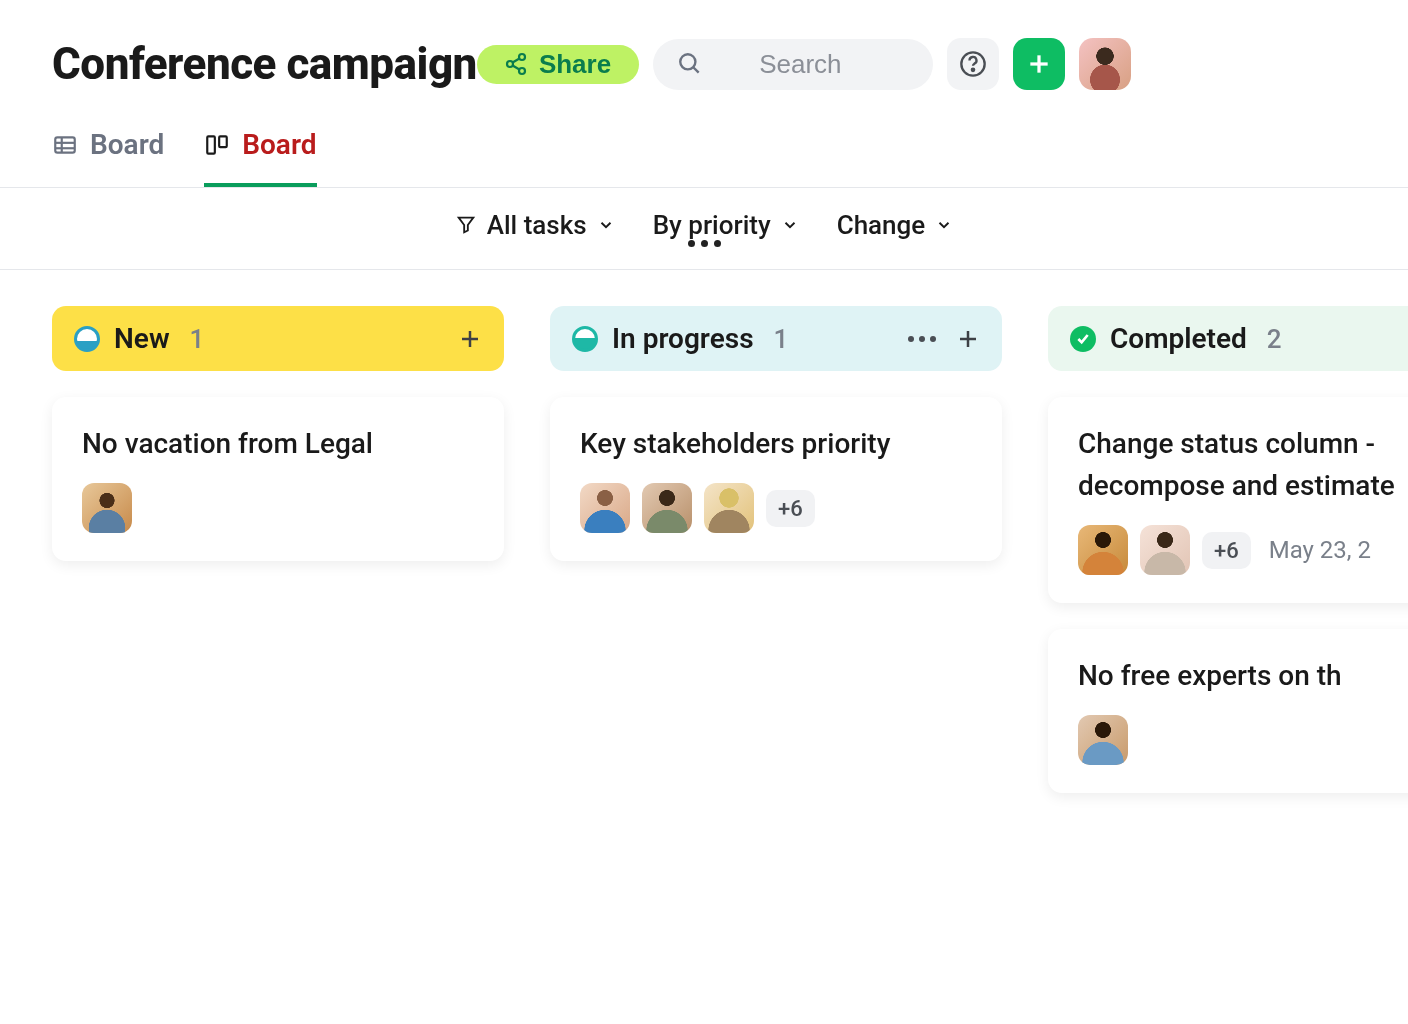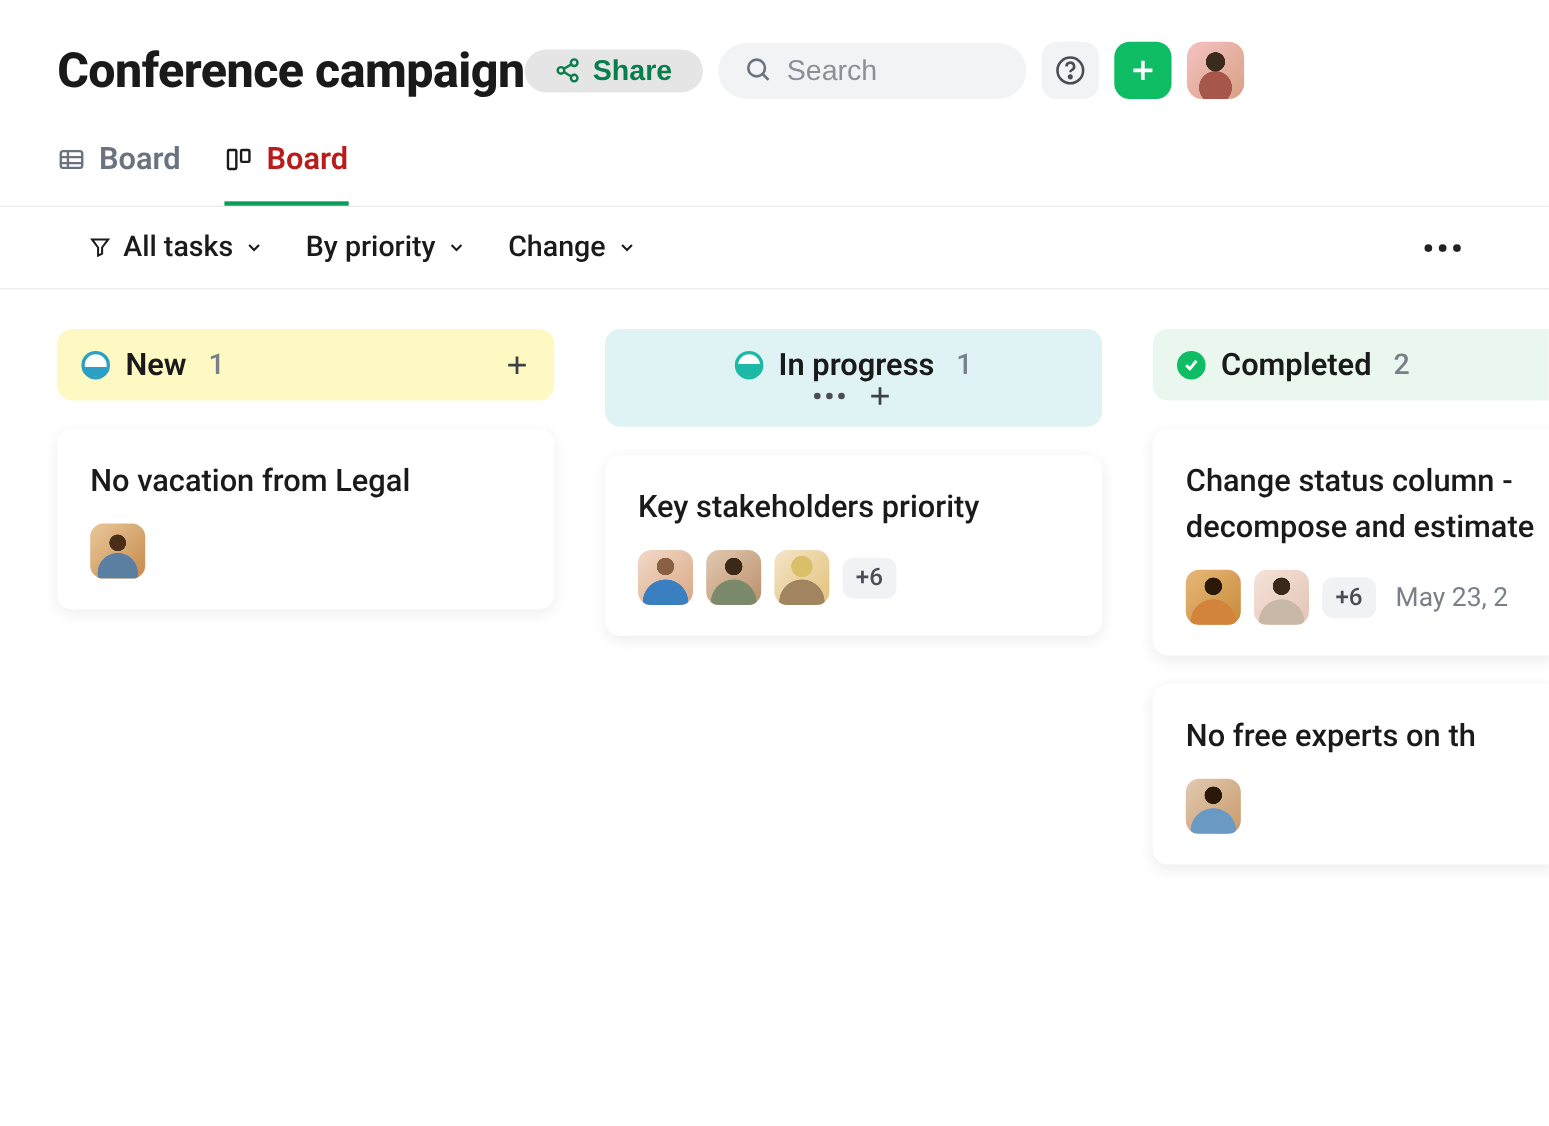--- a/index.html
+++ b/index.html
@@ -26,21 +26,21 @@
   }
   .header-actions {
     display: flex;
     align-items: center;
     gap: 14px;
   }
   .share-btn {
     display: flex;
     align-items: center;
     gap: 10px;
-    background: #e5e5e5;
+    background: #bef264;
     color: #0a7d4d;
     border: none;
     border-radius: 26px;
     padding: 4px 28px;
     font-size: 26px;
     font-weight: 600;
     cursor: pointer;
   }
   .search-wrap {
     display: flex;
@@ -51,20 +51,21 @@
     padding: 10px 24px;
     width: 280px;
   }
   .search-input {
     border: none;
     outline: none;
     background: transparent;
     font-size: 26px;
     color: #15803d;
     width: 100%;
+    margin-left: 44px;
   }
   .search-input::placeholder { color: #8b8f97; }
   .icon-btn {
     width: 52px;
     height: 52px;
     border-radius: 14px;
     border: none;
     display: flex;
     align-items: center;
     justify-content: center;
@@ -111,20 +112,21 @@
   }
 
   
   .toolbar {
     display: flex;
     align-items: center;
     justify-content: space-between;
     border-top: 1px solid #e5e7eb;
     border-bottom: 1px solid #e5e7eb;
     padding: 22px 80px;
+    flex-direction: column;
   }
   .toolbar-left { display: flex; gap: 38px; align-items: center; }
   .filter-chip {
     display: flex;
     align-items: center;
     gap: 10px;
     font-size: 26px;
     font-weight: 500;
     color: #1a1a1a;
     cursor: pointer;
@@ -141,22 +143,22 @@
   }
   .column { width: 452px; flex: 0 0 452px; }
   .col-header {
     display: flex;
     align-items: center;
     justify-content: space-between;
     border-radius: 14px;
     padding: 16px 22px;
     margin-bottom: 26px;
   }
-  .col-new .col-header { background: #fef9c3; }
-  .col-progress .col-header { background: #dff3f5; flex-direction: column; }
+  .col-new .col-header { background: #fde047; }
+  .col-progress .col-header { background: #dff3f5; }
   .col-done .col-header { background: #eaf7ef; }
   .col-title-wrap { display:flex; align-items:center; gap:14px; }
   .status-dot {
     width: 26px; height:26px; border-radius:50%;
     border: 3px solid;
     position: relative;
   }
   .status-dot.new { border-color:#2aa0c4; background: linear-gradient(to top, #2aa0c4 0 40%, #fff 40%); }
   .status-dot.progress { border-color:#1eb8a6; background: linear-gradient(to top, #1eb8a6 0 55%, #fff 55%); }
   .status-dot.done {

